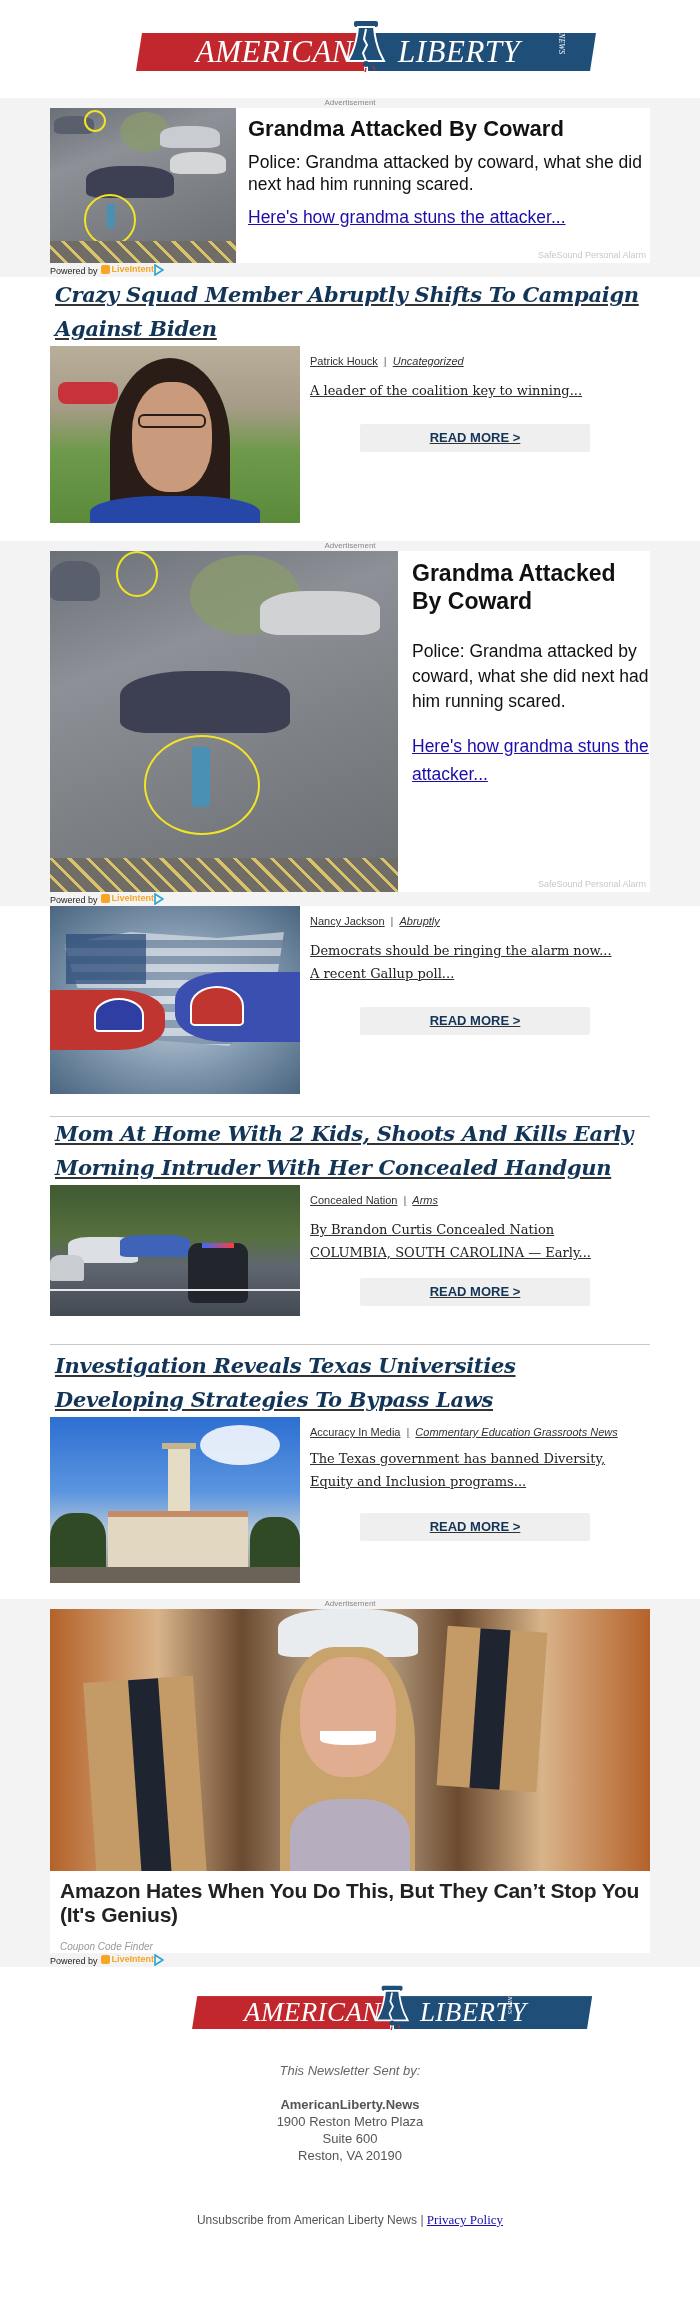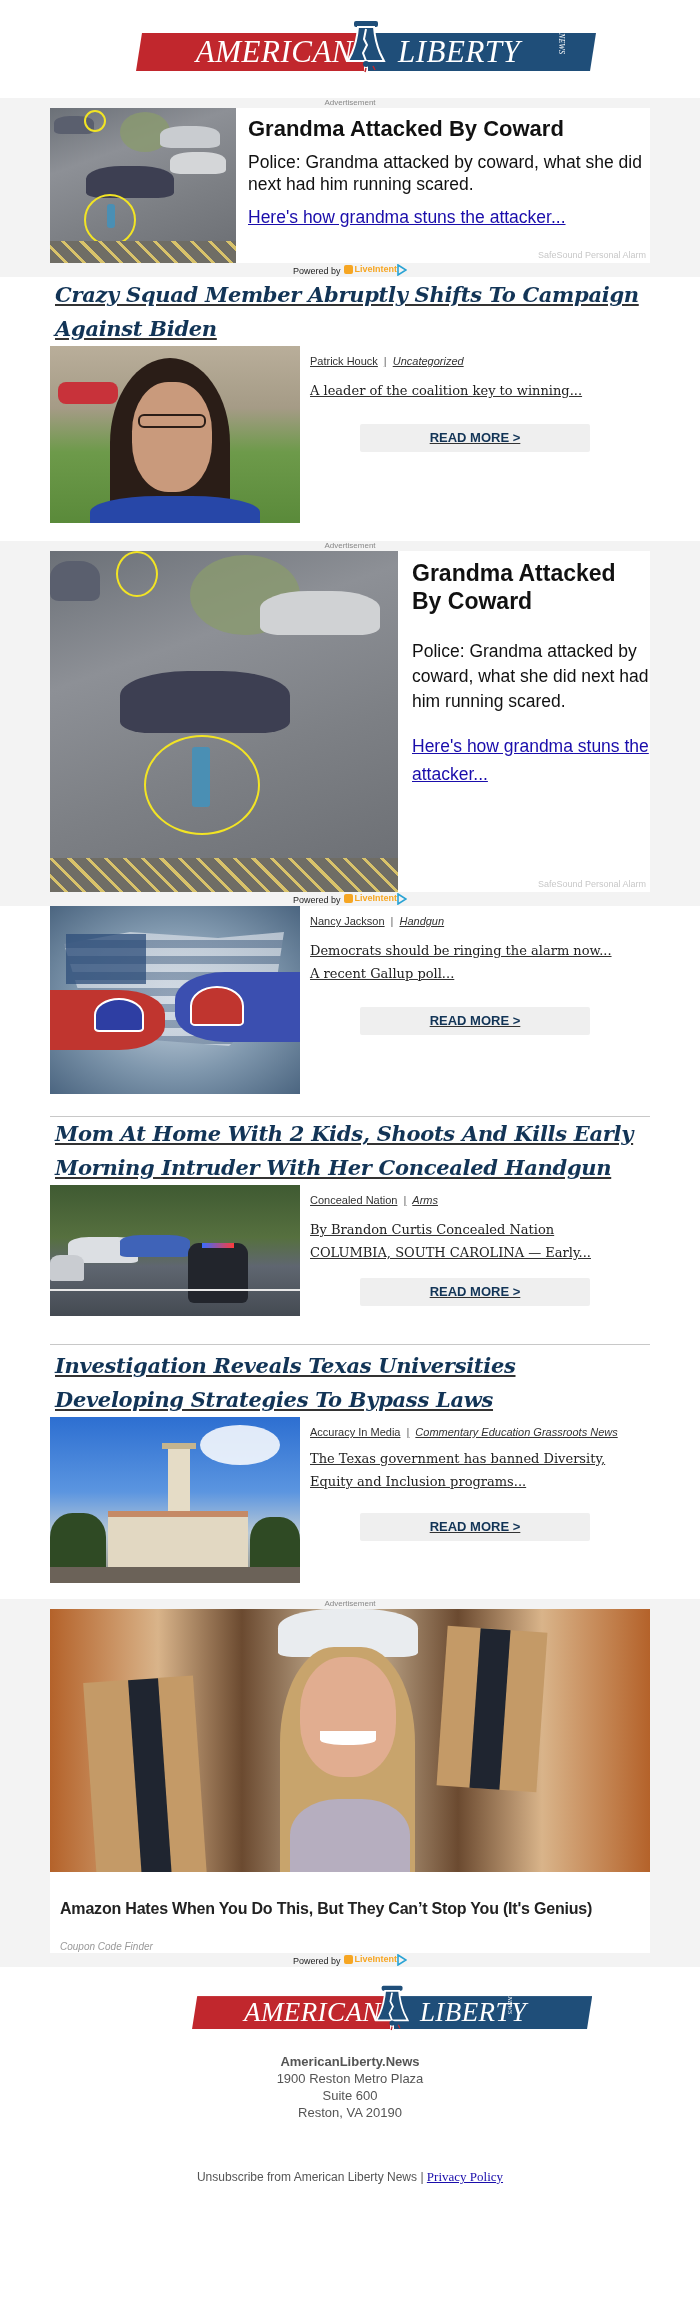--- a/index.html
+++ b/index.html
@@ -9,21 +9,21 @@
   .logo .band-red { position: absolute; left: 0; top: 14px; width: 228px; height: 38px; background: #c1272d; clip-path: polygon(6px 0, 100% 0, 100% 100%, 0 100%); }
   .logo .band-blue { position: absolute; left: 232px; top: 14px; width: 228px; height: 38px; background: #1f4e79; clip-path: polygon(0 0, 100% 0, calc(100% - 6px) 100%, 0 100%); }
   .logo .txt-left { position: absolute; left: 12px; top: 15px; width: 205px; text-align: right; font-family: "Liberation Serif", serif; font-style: italic; font-size: 31px; color: #fff; letter-spacing: 0.5px; line-height: 36px; }
   .logo .txt-right { position: absolute; left: 262px; top: 15px; font-family: "Liberation Serif", serif; font-style: italic; font-size: 31px; color: #fff; letter-spacing: 0.5px; line-height: 36px; }
   .logo .news { position: absolute; right: 24px; top: 20px; font-family: "Liberation Serif", serif; font-size: 8px; color: #fff; transform: rotate(90deg); transform-origin: center; font-style: italic; }
   .logo .bell { position: absolute; left: 208px; top: 0; width: 44px; height: 54px; }
 
   .ad-band { background: #f3f3f3; padding: 0 50px; position: relative; }
   .ad-label { font-size: 8px; color: #888; text-align: center; height: 10px; line-height: 10px; }
   .ad-box { background: #ffffff; display: flex; position: relative; }
-  .ad-powered { height: 14px; display: flex; align-items: center; justify-content: center; font-size: 9px; color: #222; }
+  .ad-powered { height: 14px; display: flex; align-items: center; justify-content: flex-start; font-size: 9px; color: #222; }
   .ad-powered .li { color: #f6a623; font-weight: bold; margin-left: 3px; display: inline-flex; align-items: center; }
   .ad-powered .li-mark { display: inline-block; width: 9px; height: 9px; background: #f6a623; border-radius: 2px; margin-right: 2px; }
   .ad-play { width: 10px; height: 12px; }
   .ad-sponsor { position: absolute; right: 4px; bottom: 3px; font-size: 9px; color: #c8c8c8; }
 
   .img-parking { background: linear-gradient(160deg, #6b7077 0%, #8d9096 30%, #7d8085 60%, #6a6d72 100%); position: relative; overflow: hidden; }
   .img-parking .car { position: absolute; background: #3d3f52; border-radius: 40% 40% 18% 18%; }
   .img-parking .circ { position: absolute; border: 2px solid #f2e424; border-radius: 50%; }
   .img-parking .lines { position: absolute; left: 0; right: 0; bottom: 0; height: 14%; background: repeating-linear-gradient(45deg, #6f6d65 0 10px, #d8c26a 10px 13px); }
   .img-parking .tree { position: absolute; border-radius: 50%; background: #8a9a6e; opacity: 0.8; }
@@ -44,26 +44,26 @@
   .art-title { font-family: "DejaVu Serif", serif; font-style: italic; font-weight: bold; color: #123456; font-size: 21px; line-height: 34px; padding-left: 5px; letter-spacing: -0.3px; }
   .art-row { display: flex; }
   .art-img { width: 250px; flex: none; position: relative; overflow: hidden; }
   .art-side { padding-left: 10px; flex: 1; }
   .art-meta { font-size: 11px; color: #333; line-height: 17px; margin-top: 7px; }
   .art-meta .cat { font-style: italic; }
   .art-meta .bar { margin: 0 6px; color: #666; }
   .art-excerpt { font-family: "DejaVu Serif", serif; font-size: 13px; color: #222; line-height: 23px; margin-top: 9px; }
   .read-more { display: block; width: 230px; height: 28px; margin: 22px 0 0 50px; background: #efefef; border-radius: 2px; text-align: center; line-height: 28px; font-size: 13px; font-weight: bold; color: #123456; text-decoration: none; }
 
-  .ad3-caption { font-size: 16px; font-weight: bold; color: #222; padding: 28px 0 0 10px; height: 52px; letter-spacing: -0.2px; }
+  .ad3-caption { font-size: 21px; font-weight: bold; color: #222; padding: 8px 0 0 10px; height: 52px; letter-spacing: -0.2px; }
   .ad3-sponsor { font-size: 10px; font-style: italic; color: #999; padding: 18px 0 0 10px; height: 30px; }
 
   .footer { text-align: center; }
   .footer .sent { font-style: italic; font-size: 13px; color: #666; margin-top: 10px; }
-  .footer .org { font-weight: bold; font-size: 13px; color: #555; line-height: 17px; }
+  .footer .org { font-weight: bold; font-size: 13px; color: #555; margin-top: 18px; line-height: 17px; }
   .footer .addr { font-size: 13px; color: #555; line-height: 17px; }
   .footer .unsub { font-size: 12px; color: #555; margin-top: 48px; padding-bottom: 10px; }
   .footer .unsub a { font-family: "Liberation Serif", serif; color: #1a0dab; text-decoration: underline; font-size: 13px; }
 </style>
 </head>
 <body>
 
 <div class="logo-wrap">
   <div class="logo">
     <div class="band-red"></div>
@@ -170,21 +170,21 @@
     <div class="art-img" style="height:188px;background:radial-gradient(ellipse at center,#c9d6e2 0%,#7f97ad 55%,#4b6580 100%);">
       <div style="position:absolute;left:14px;top:26px;width:220px;height:120px;background:repeating-linear-gradient(180deg,#d8dee6 0 8px,#7b8ea6 8px 16px);opacity:0.7;clip-path:polygon(0 10%,30% 0,70% 5%,100% 0,95% 60%,75% 95%,40% 90%,10% 70%);"></div>
       <div style="position:absolute;left:16px;top:28px;width:80px;height:50px;background:#2d4d7a;opacity:0.75;"></div>
       <div style="position:absolute;left:0;top:84px;width:115px;height:60px;background:#c0352f;border-radius:0 40% 40% 0;"></div>
       <div style="position:absolute;left:125px;top:66px;width:125px;height:70px;background:#3b4fb0;border-radius:40% 0 0 40%;"></div>
       <div style="position:absolute;left:44px;top:92px;width:50px;height:34px;background:#2e3ea3;border-radius:50% 50% 10% 10%;border:2px solid #fff;"></div>
       <div style="position:absolute;left:140px;top:80px;width:54px;height:40px;background:#c0352f;border-radius:50% 50% 10% 10%;border:2px solid #fff;"></div>
     </div>
     <div class="art-side">
       <div class="art-meta">
-        <span>Nancy Jackson</span><span class="bar">|</span><span class="cat">Handgun</span>
+        <span>Nancy Jackson</span><span class="bar">|</span><span class="cat">Abruptly</span>
       </div>
       <div class="art-excerpt" style="max-width:310px;">Democrats should be ringing the alarm now... A recent Gallup poll...</div>
       <a class="read-more" href="#">READ MORE &gt;</a>
     </div>
   </div>
   <div style="height:22px;"></div>
   <div class="article-sep"></div>
 </div>
 
 <div class="article">
@@ -272,20 +272,21 @@
       <span class="news">NEWS</span>
       <svg class="bell" viewBox="0 0 44 54">
         <rect x="10" y="2" width="24" height="6" rx="2" fill="#1f4e79"></rect>
         <path d="M14 8 Q13 22 8 34 L4 42 H40 L36 34 Q31 22 30 8 Z" fill="#1f4e79" stroke="#fff" stroke-width="2"></path>
         <path d="M22 10 L20 20 L23 26 L19 34 L22 42" fill="none" stroke="#fff" stroke-width="2"></path>
         <circle cx="22" cy="45" r="3" fill="#1f4e79"></circle>
         <path d="M15 47 L13 51 M29 47 L31 51 M22 49 L21 53" stroke="#c1272d" stroke-width="1.5"></path>
       </svg>
     </div>
   </div>
+  <div class="sent">This Newsletter Sent by:</div>
   <div class="org">AmericanLiberty.News</div>
   <div class="addr">1900 Reston Metro Plaza</div>
   <div class="addr">Suite 600</div>
   <div class="addr">Reston, VA 20190</div>
   <div class="unsub">
     <span>Unsubscribe from American Liberty News</span>
     <span>|</span>
     <a href="#">Privacy Policy</a>
   </div>
 </div>

